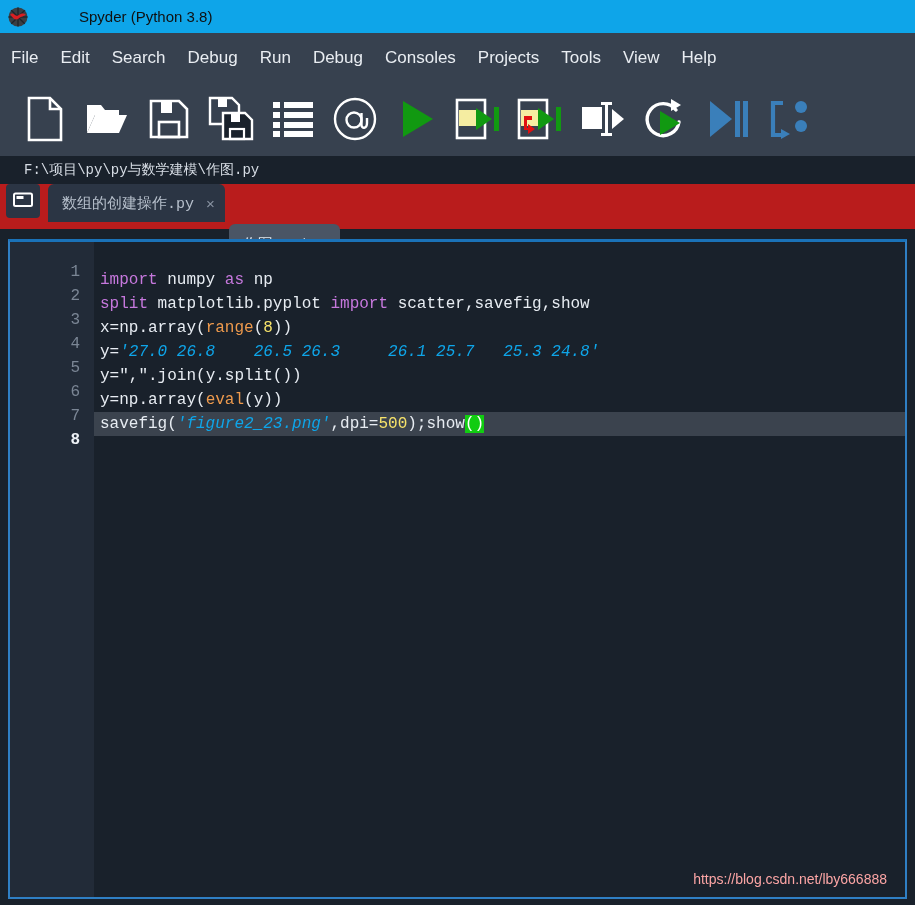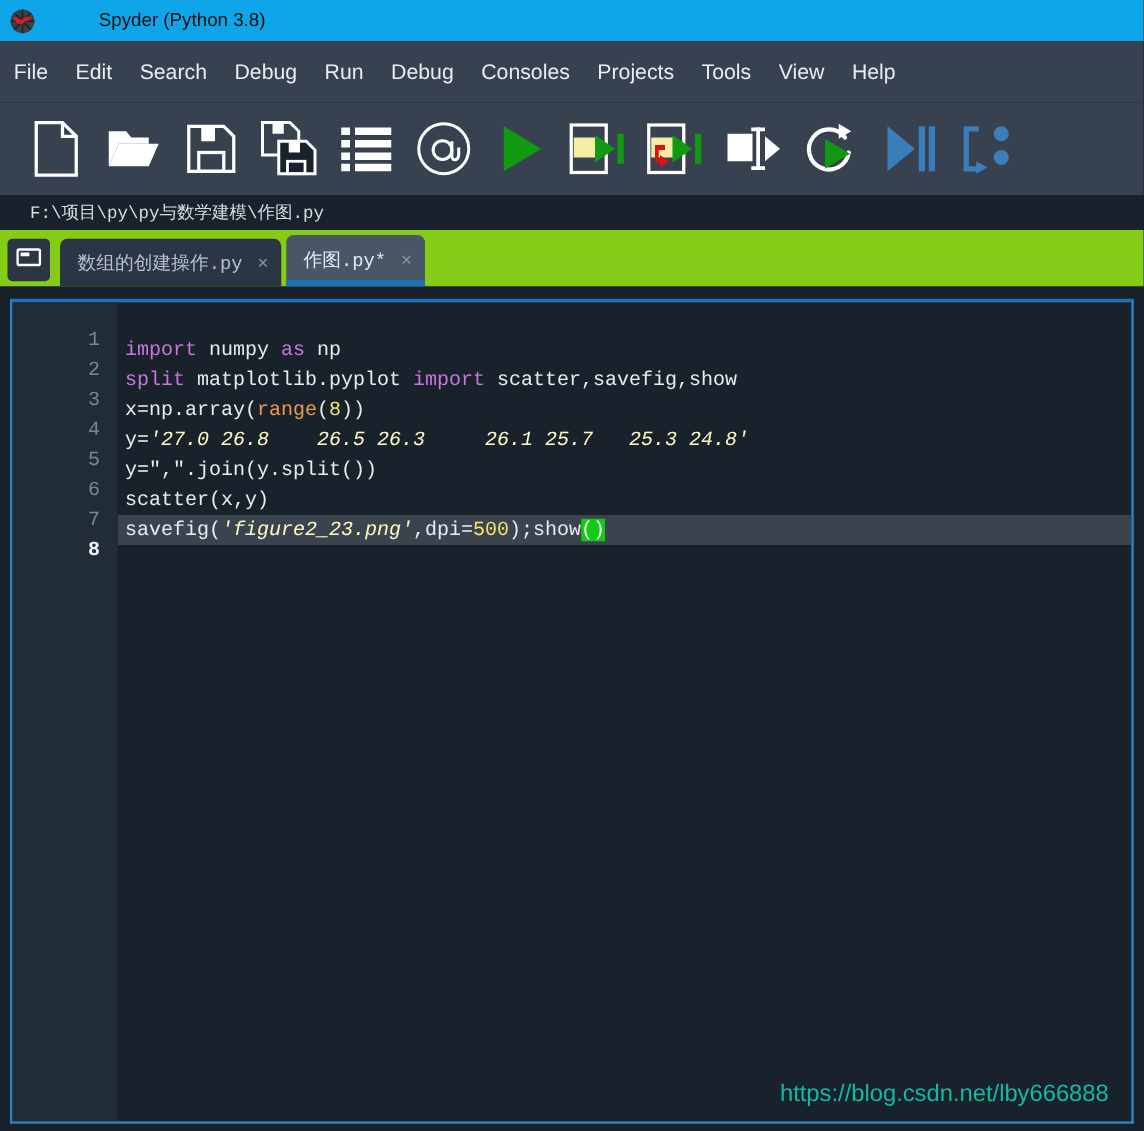--- a/index.html
+++ b/index.html
@@ -64,22 +64,22 @@
   .path-text {
     color: #d7dde5;
     font-size: 14px;
     font-family: "Liberation Mono", monospace;
     letter-spacing: 0px;
   }
 
   
   .tabbar {
     height: 45px; width: 100%;
-    background: #84cc16;
-    display: flex; align-items: flex-end;
+    background: #b91c1c;
+    display: flex; 
     padding-left: 6px;
     position: relative;
   }
   .browse-btn {
     width: 34px; height: 34px;
     background: #2b3544;
     border-radius: 4px;
     margin-right: 8px; margin-bottom: 4px;
     display: flex; align-items: center; justify-content: center;
     flex: 0 0 auto;
@@ -170,30 +170,30 @@
     position: relative;
   }
   .code-line.current {
     background: #3b434e;
   }
 
   
   .t-kw   { color: #c678dd; }
   .t-bi   { color: #ee9a4d; text-align: center; }
   .t-num  { color: #f7e36a; }
-  .t-str  { color: #fef9c3; font-style: italic; }
+  .t-str  { color: #0ea5e9; font-style: italic; }
   .t-strn { color: #e7ecf2; }
   .t-match{ background: #11cc11; color: #ffffff; }
 
   
   .watermark {
     position: absolute;
     right: 18px; bottom: 10px;
-    color: #14b8a6;
-    font-size: 19px;
+    color: #fca5a5;
+    font-size: 14px;
     font-family: "Liberation Sans", sans-serif;
   }
 </style>
 </head>
 <body>
 
 <div class="titlebar">
   <span class="app-logo">
     <svg width="22" height="22" viewBox="0 0 22 22">
       <circle cx="11" cy="11" r="9.5" fill="#3a3f44"></circle>
@@ -407,20 +407,20 @@
       <div class="ln">7</div>
       <div class="ln current">8</div>
     </div>
 
     <div class="code-area">
       <div class="code-line"><span class="t-kw">import</span><span> numpy </span><span class="t-kw">as</span><span> np</span></div>
       <div class="code-line"><span class="t-kw">split</span><span> matplotlib.pyplot </span><span class="t-kw">import</span><span> scatter,savefig,show</span></div>
       <div class="code-line"><span>x=np.array(</span><span class="t-bi">range</span><span>(</span><span class="t-num">8</span><span>))</span></div>
       <div class="code-line"><span>y=</span><span class="t-str">'27.0 26.8    26.5 26.3     26.1 25.7   25.3 24.8'</span></div>
       <div class="code-line"><span>y=</span><span class="t-strn">","</span><span>.join(y.split())</span></div>
-      <div class="code-line"><span>scatter(x,y)</span></div>
+      <div class="code-line"><span>y=np.array(</span><span class="t-bi">eval</span><span>(y))</span></div>
       <div class="code-line current"><span>savefig(</span><span class="t-str">'figure2_23.png'</span><span>,dpi=</span><span class="t-num">500</span><span>);show</span><span class="t-match">()</span></div>
     </div>
 
   </div>
 
   <span class="watermark">https://blog.csdn.net/lby666888</span>
 </div>
 
 </body></html>

